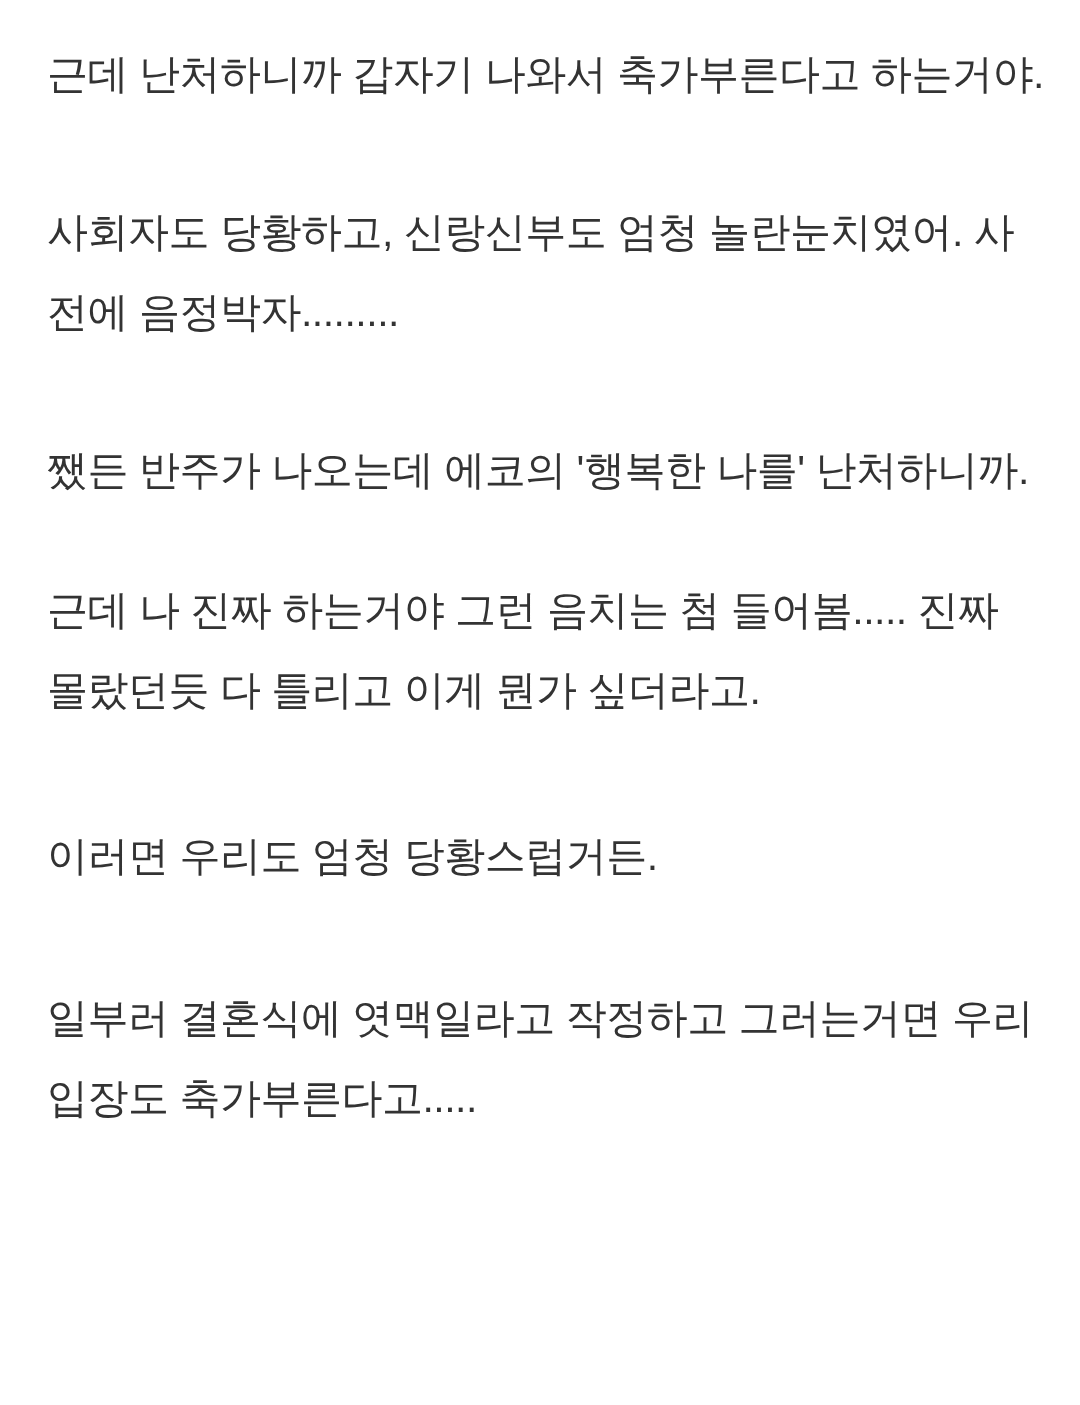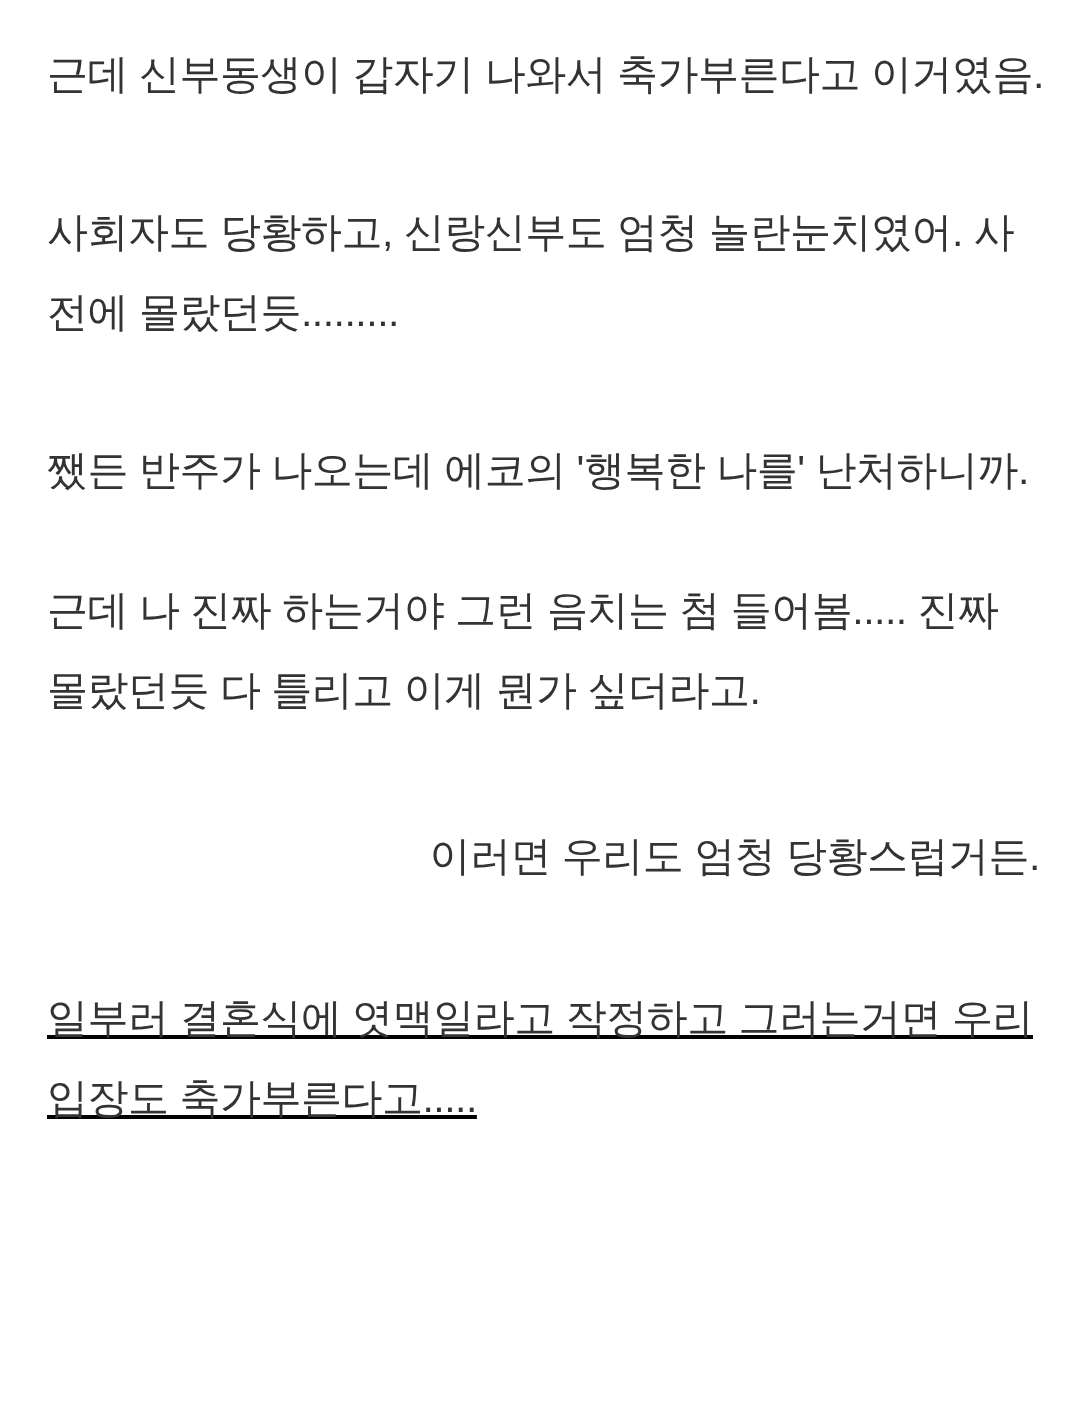--- a/index.html
+++ b/index.html
@@ -17,44 +17,44 @@
     box-sizing: border-box;
     width: 1080px;
     padding: 34px 40px 0 47px;
   }
   .para {
     margin: 0 0 78px 0;
   }
   
   .para:nth-child(3) { margin-bottom: 60px; }
   .para:nth-child(4) { margin-bottom: 86px; }
-  .para:nth-child(5) { margin-bottom: 82px; text-align: right; }
-  .para:nth-child(6) { margin-bottom: 82px; text-decoration: underline; }
+  .para:nth-child(5) { margin-bottom: 82px; }
+  .para:nth-child(6) { margin-bottom: 82px; }
   .para:nth-child(7) { margin-bottom: 0; }
   .line {
     display: block;
     font-size: 41px;
     line-height: 80px;
     letter-spacing: -0.5px;
     color: #333333;
     white-space: nowrap;
   }
 </style>
 </head>
 <body>
 
 <main class="post">
 
   <div class="para">
-    <span class="line">근데 신부동생이 갑자기 나와서 축가부른다고 이거였음.</span>
+    <span class="line">근데 난처하니까 갑자기 나와서 축가부른다고 하는거야.</span>
   </div>
 
   <div class="para">
     <span class="line">사회자도 당황하고, 신랑신부도 엄청 놀란눈치였어. 사</span>
-    <span class="line">전에 몰랐던듯.........</span>
+    <span class="line">전에 음정박자.........</span>
   </div>
 
   <div class="para">
     <span class="line">쨌든 반주가 나오는데 에코의 '행복한 나를' 난처하니까.</span>
   </div>
 
   <div class="para">
     <span class="line">근데 나 진짜 하는거야 그런 음치는 첨 들어봄..... 진짜</span>
     <span class="line">몰랐던듯 다 틀리고 이게 뭔가 싶더라고.</span>
   </div>

